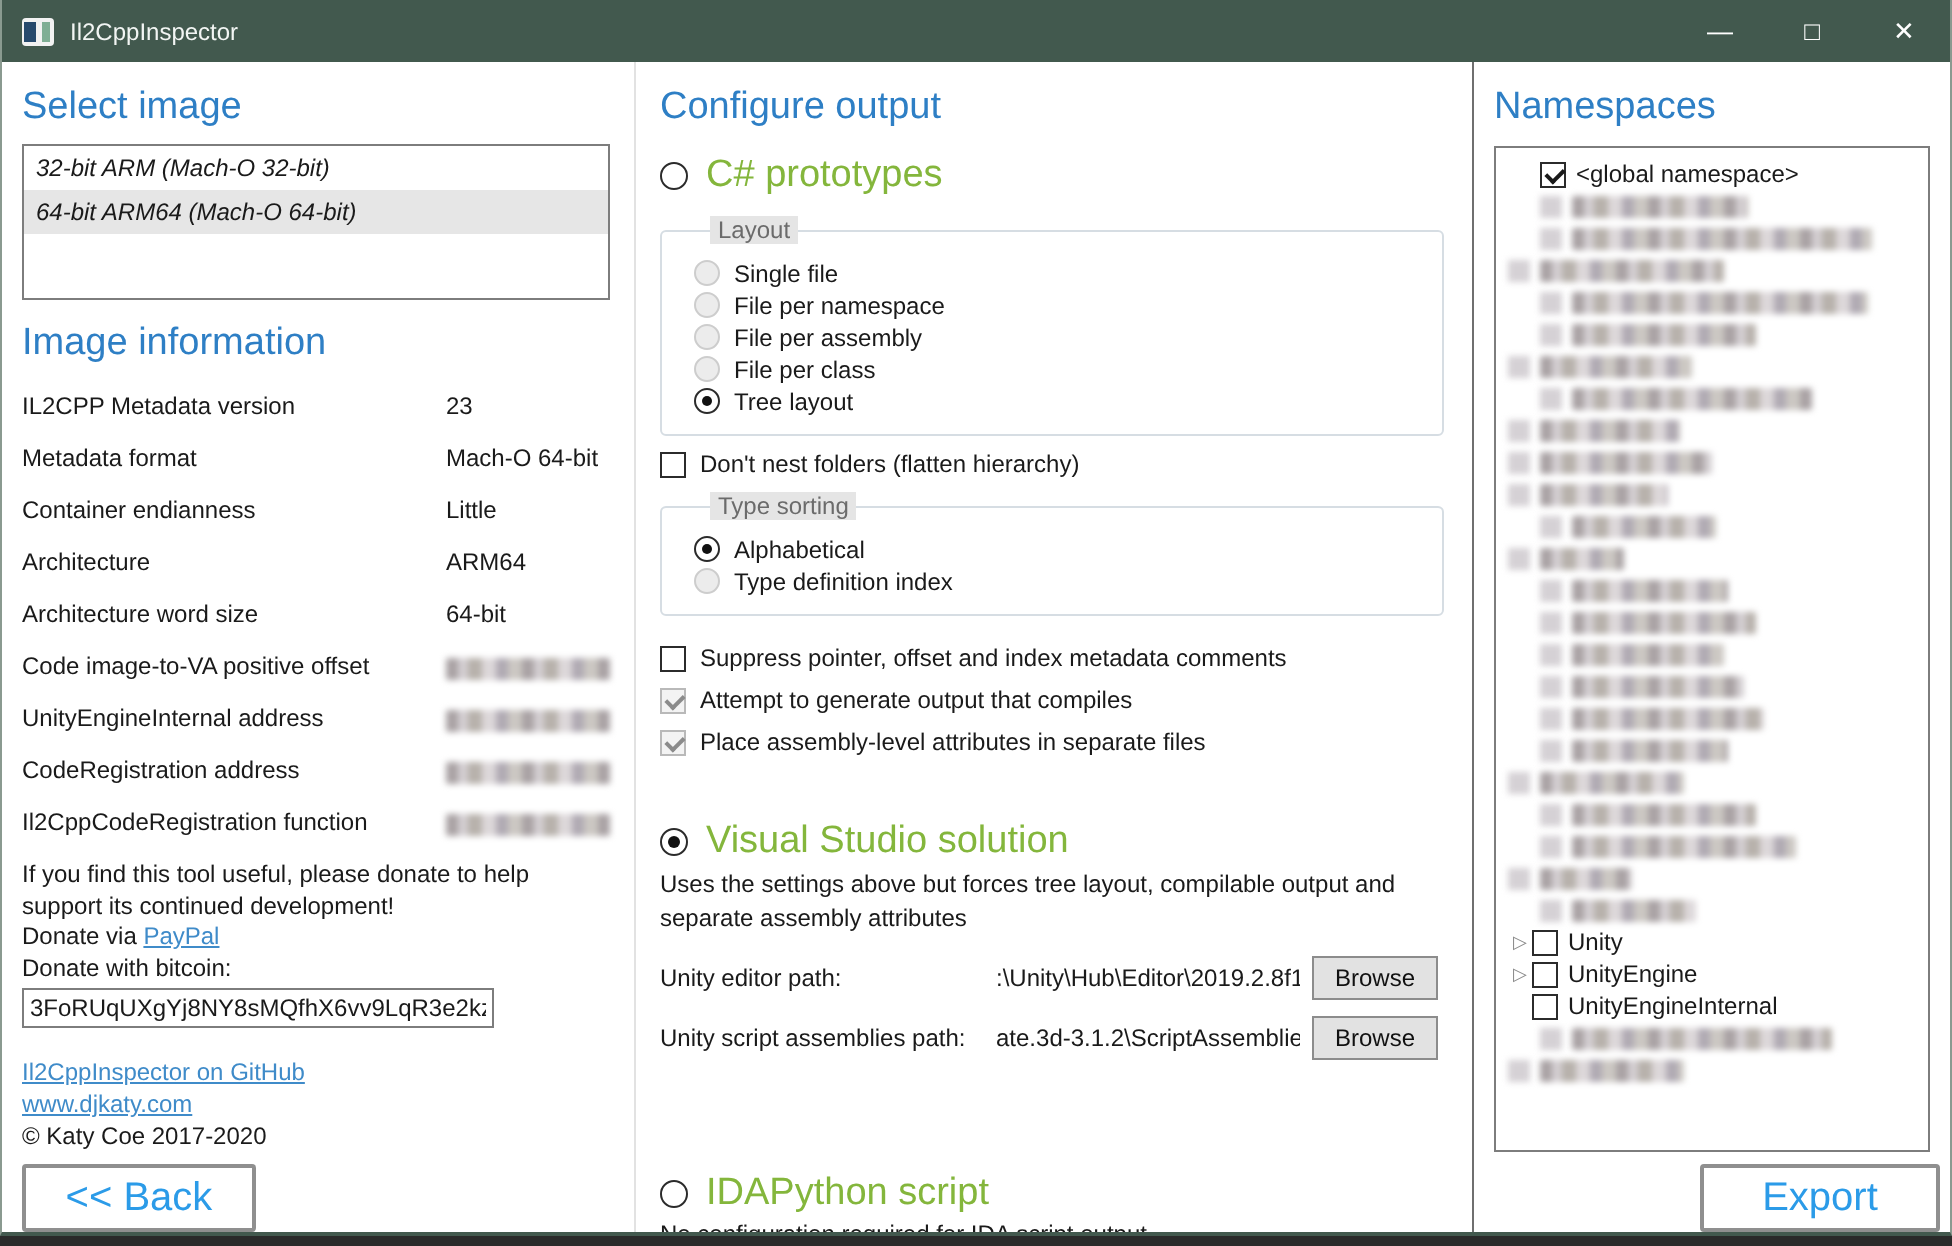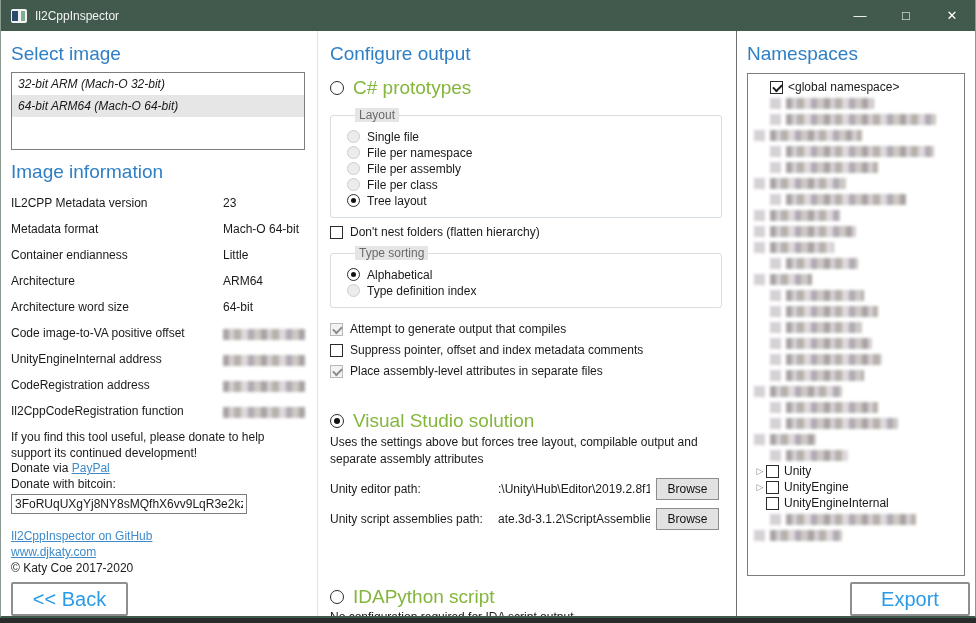--- a/index.html
+++ b/index.html
@@ -211,26 +211,26 @@
             </div>
             <div class="crow">
               <span class="radio dim"></span>
               <span>Type definition index</span>
             </div>
           </div>
       </div>
 
       <div id="option-checkboxes" style="margin-top:12px">
           <div class="optrow">
+            <span class="cb"></span>
+            <span>Suppress pointer, offset and index metadata comments</span>
+          </div>
+          <div class="optrow">
             <span class="cb checked dim"></span>
             <span>Attempt to generate output that compiles</span>
-          </div>
-          <div class="optrow">
-            <span class="cb"></span>
-            <span>Suppress pointer, offset and index metadata comments</span>
           </div>
           <div class="optrow">
             <span class="cb checked dim"></span>
             <span>Place assembly-level attributes in separate files</span>
           </div>
         </div>
 
       <div class="rh" style="margin-top:32px">
         <span class="radio big selected"></span>
         <span class="h2 green">Visual Studio solution</span>

